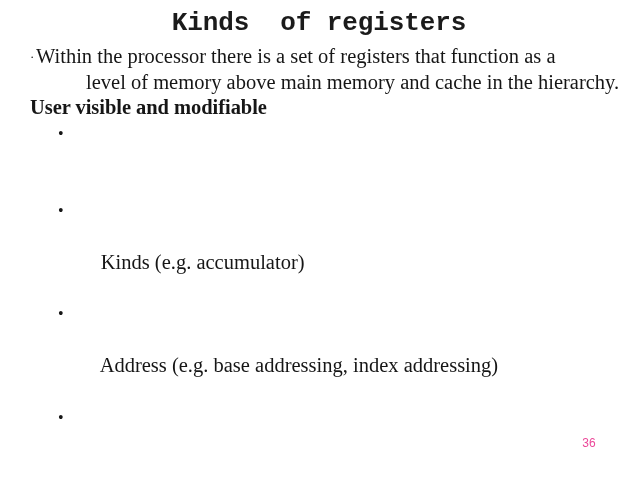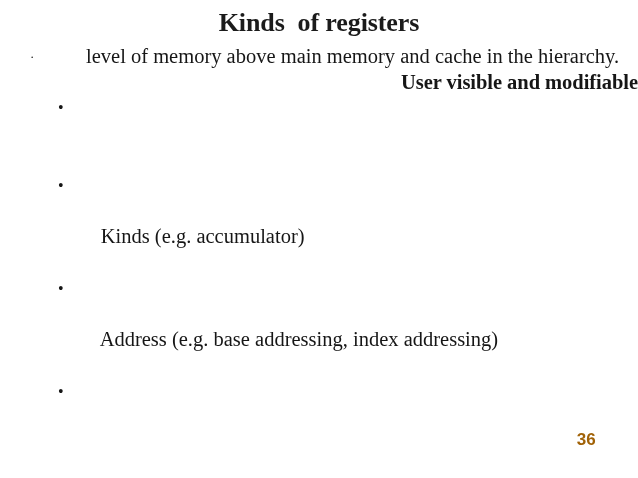--- a/index.html
+++ b/index.html
@@ -19,21 +19,21 @@
     -webkit-font-smoothing: antialiased;
   }
 
   
   .slide-title {
     position: absolute;
     left: 0;
     right: 0;
     top: 8px;
     text-align: center;
-    font-family: Liberation Serif, serif;
+    font-family: Liberation Mono, monospace;
     font-size: 26px;
     font-weight: 700;
     letter-spacing: -0.1px;
     color: #1b1b1b;
     white-space: pre;
     line-height: 30px;
   }
 
   
   .body {
@@ -64,27 +64,26 @@
     text-indent: -10px;
   }
   .lvl1 .l2text {
     display: block;
     white-space: pre;
     margin-left: 40px;
   }
 
   
   .heading {
-    padding-left: 46px;
+    padding-left: 30px;
     font-weight: 700;
     font-size: 20.5px;
     line-height: 25.6px;
     white-space: pre;
     letter-spacing: -0.05px;
-    text-align: right;
   }
 
   
   .sub {
     position: relative;
     padding-left: 70px;
     font-size: 20.5px;
     line-height: 25.8px;
     white-space: pre;
   }
@@ -95,37 +94,38 @@
     font-size: 16px;
     line-height: 25.8px;
   }
 
   
   .page-number {
     position: absolute;
     right: 42px;
     bottom: 28px;
     font-family: "Liberation Sans", "DejaVu Sans", sans-serif;
-    font-size: 17px;
-    font-weight: 700;
-    color: #a16207;
+    font-size: 12px;
+    font-weight: 400;
+    color: #ec4899;
     letter-spacing: 0.2px;
   }
 </style>
 </head>
 <body>
 
 <div id="slide">
 
   <div class="slide-title">Kinds  of registers</div>
 
   <div class="body">
 
     <div class="lvl1">
       <span class="bullet-dot">·</span>
+      <span class="l1text">Within the processor there is a set of registers that function as a</span>
       <span class="l2text">level of memory above main memory and cache in the hierarchy.</span>
     </div>
 
     <div class="heading">User visible and modifiable</div>
 
     <div class="sub">
       <span class="bullet-round">•</span>
     </div>
     <div class="sub">
       <span class="bullet-round">•</span>

